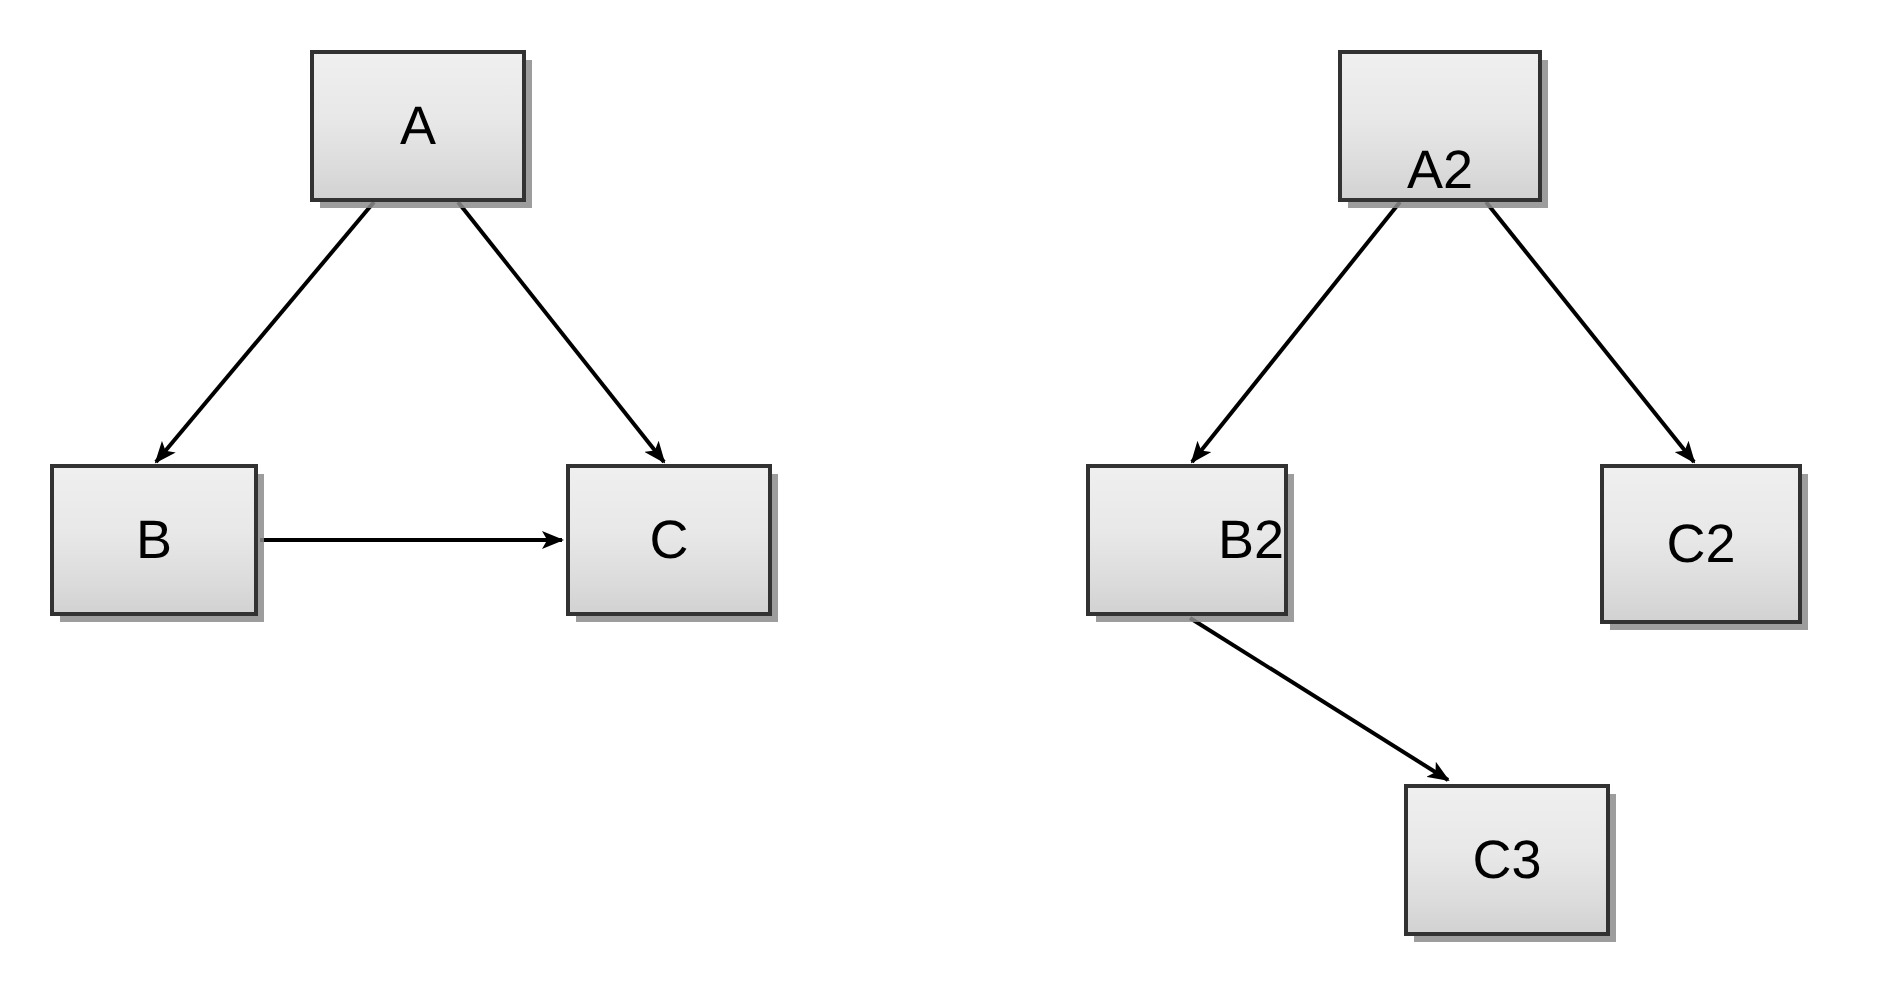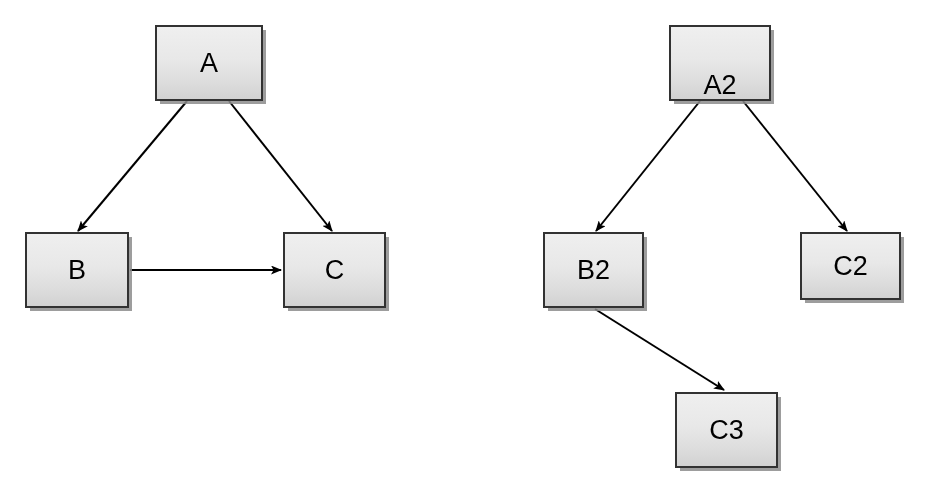--- a/index.html
+++ b/index.html
@@ -71,24 +71,24 @@
       </div>
       <div class="node" style="left: 25px; top: 232px; width: 104px; height: 76px;">
         <span class="node-label">B</span>
       </div>
       <div class="node" style="left: 283px; top: 232px; width: 103px; height: 76px;">
         <span class="node-label">C</span>
       </div>
       <div class="node" style="left: 669px; top: 25px; width: 102px; height: 76px; align-items: flex-end;">
         <span class="node-label">A2</span>
       </div>
-      <div class="node" style="left: 543px; top: 232px; width: 101px; height: 76px;">
+      <div class="node" style="left: 543px; top: 232px; width: 101px; height: 76px; justify-content: flex-end;">
         <span class="node-label">B2</span>
       </div>
-      <div class="node" style="left: 800px; top: 232px; width: 101px; height: 68px;">
+      <div class="node" style="left: 800px; top: 232px; width: 101px; height: 80px;">
         <span class="node-label">C2</span>
       </div>
-      <div class="node" style="left: 675px; top: 392px; width: 103px; height: 76px;">
+      <div class="node" style="left: 702px; top: 392px; width: 103px; height: 76px;">
         <span class="node-label">C3</span>
       </div>
     </div>
 
 </div>
 
 </body></html>

